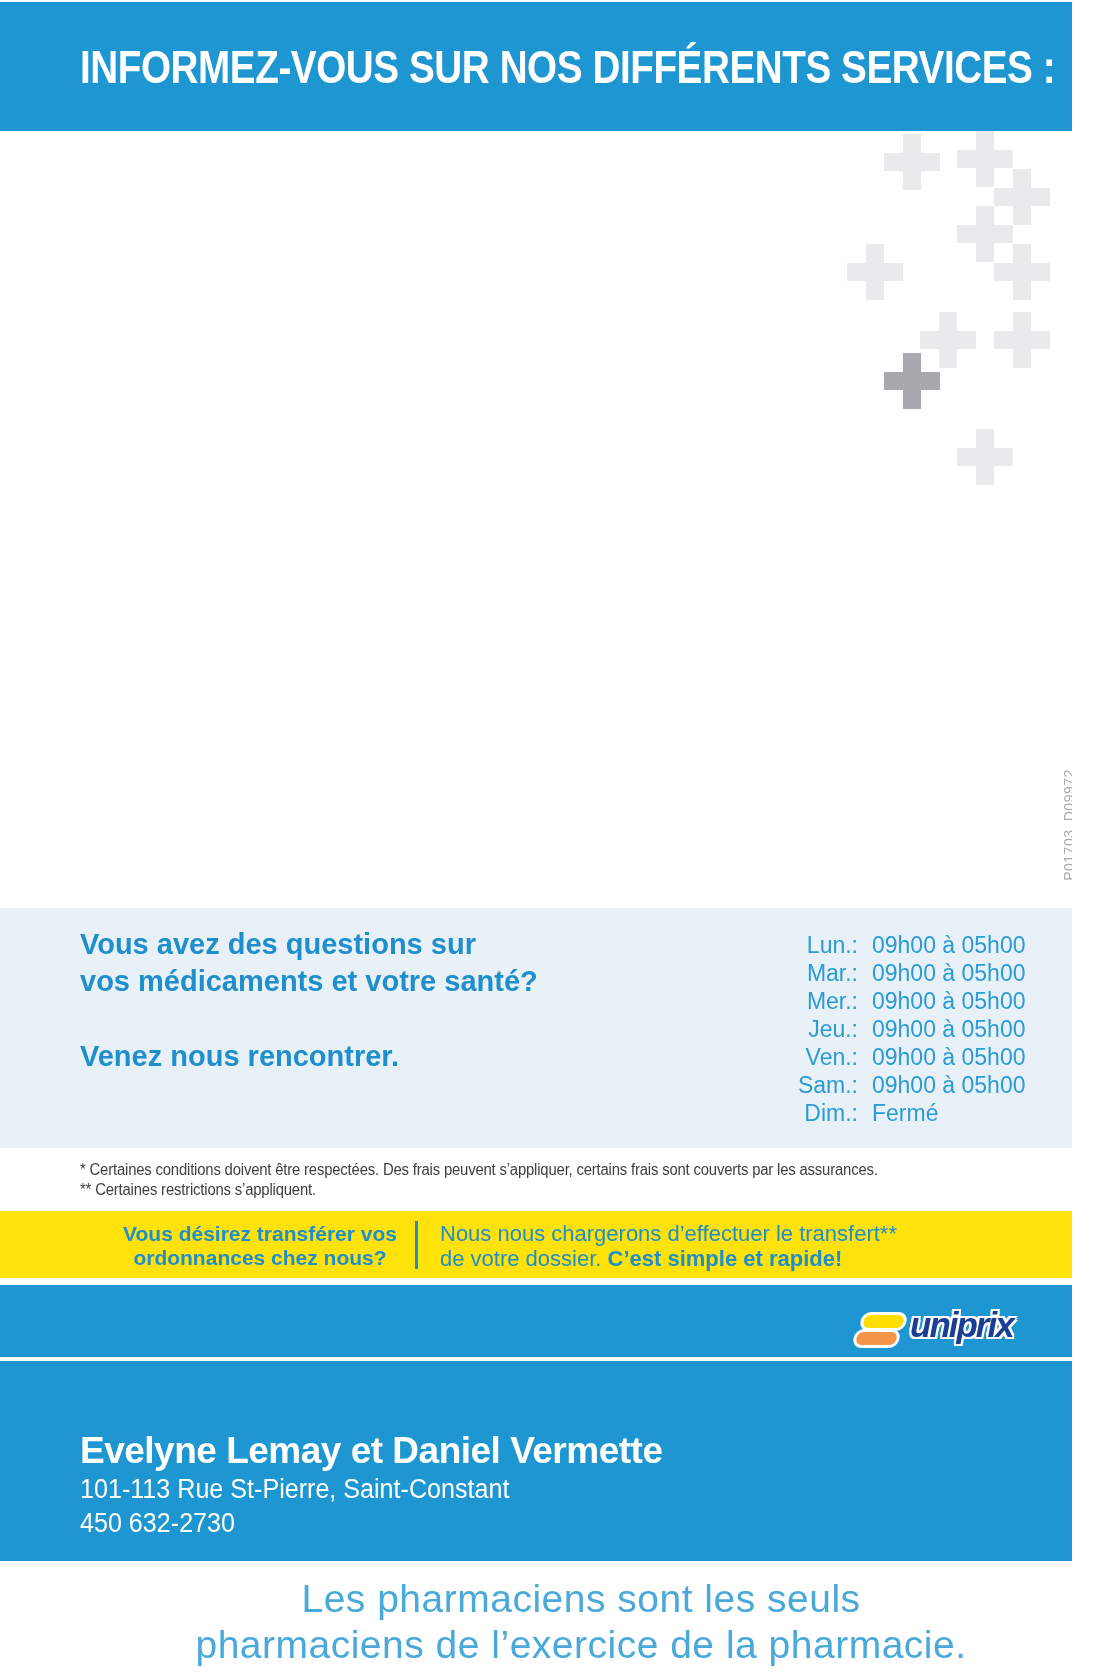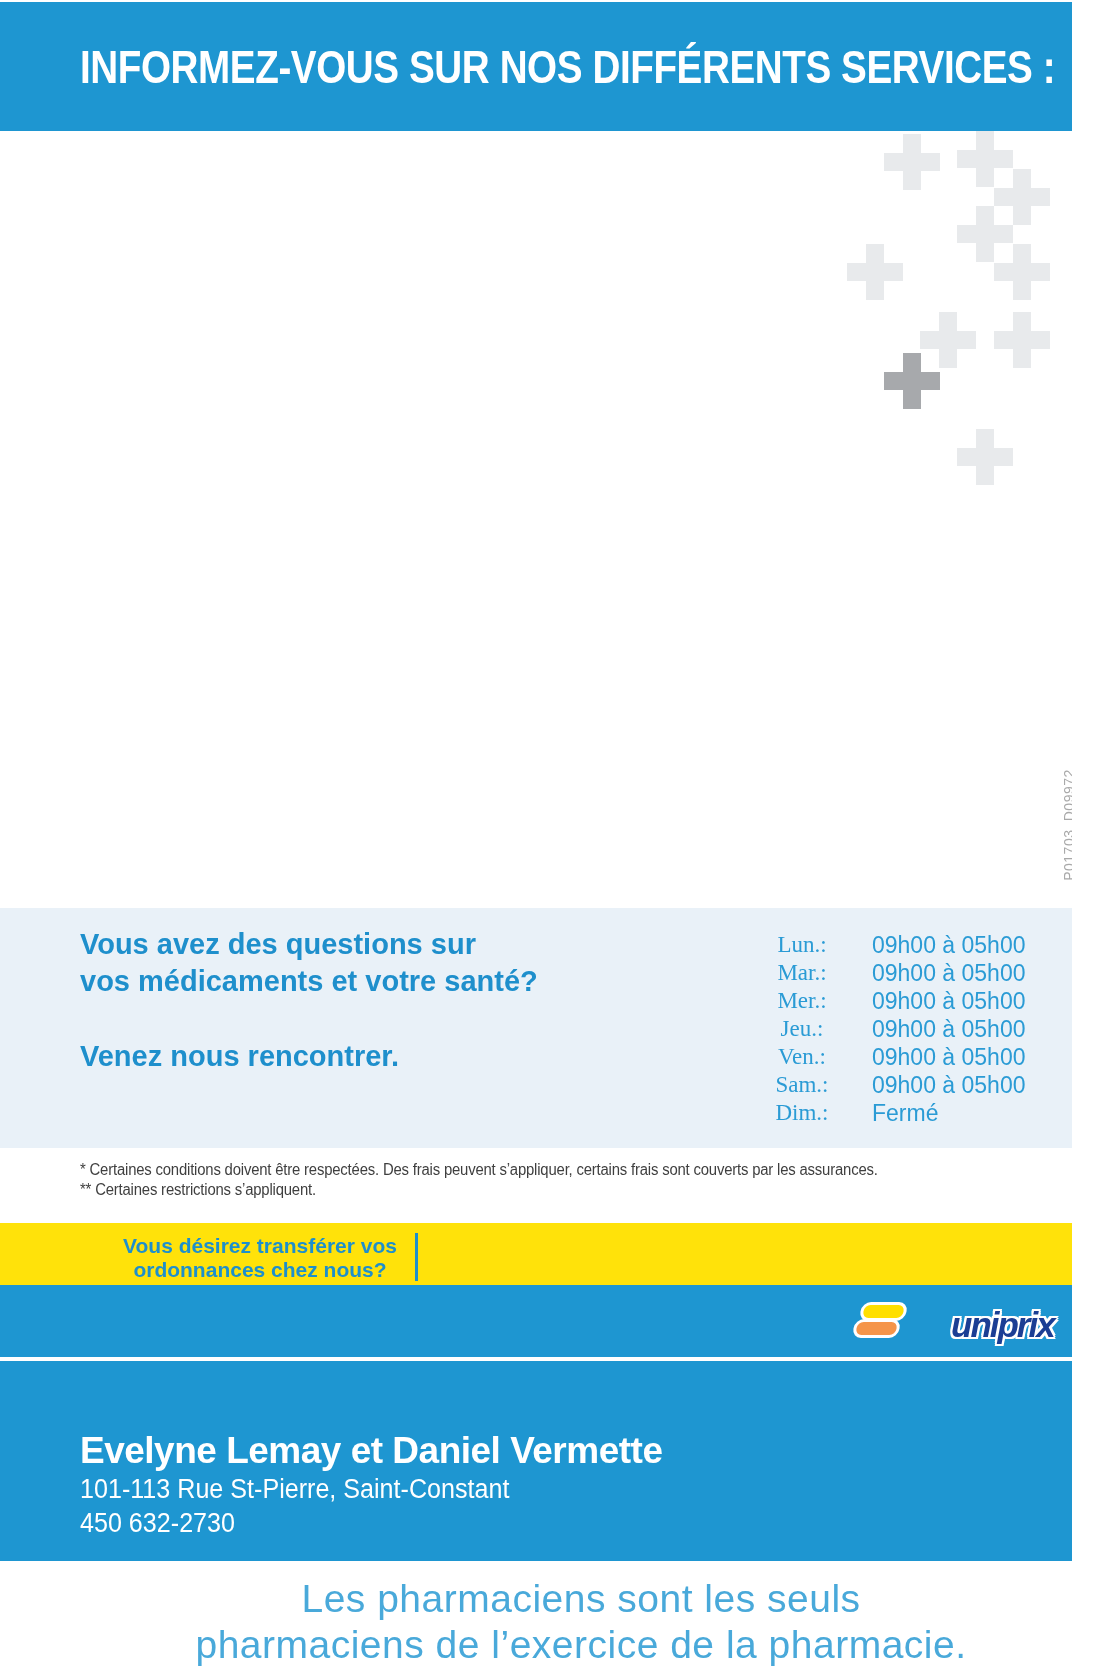--- a/index.html
+++ b/index.html
@@ -42,44 +42,44 @@
     text-align:center;font-size:14px;letter-spacing:.5px;color:var(--code_gray);
     transform:rotate(-90deg);white-space:nowrap;
   }
 
   
   .info-panel{position:absolute;left:0;top:908px;width:1100px;height:240px;background:var(--panel_blue);}
   .questions{position:absolute;left:80px;top:18px;color:var(--text_blue);font-weight:bold;font-size:29px;line-height:37px;}
   .meet-line{position:absolute;left:80px;top:132px;color:var(--text_blue);font-weight:bold;font-size:29px;}
   .hours{position:absolute;left:746px;top:23px;color:var(--hours_blue);font-size:23px;line-height:28px;}
   .hrow{display:flex;}
-  .hrow .day{width:112px;text-align:center;font-family:Liberation Serif, serif;}
+  .hrow .day{width:112px;text-align:right;}
   .hrow .time{margin-left:14px;white-space:nowrap;}
 
   
   .footnotes{
     position:absolute;left:80px;top:1160px;color:var(--footnote_gray);
     font-size:16px;line-height:20px;letter-spacing:-.2px;
     transform:scaleX(.93);transform-origin:left top;white-space:nowrap;
   }
 
   
-  .transfer-banner{position:absolute;left:0;top:1211px;width:1100px;height:67px;background:var(--yellow);margin-top:12px;}
+  .transfer-banner{position:absolute;left:0;top:1211px;width:1100px;height:67px;background:var(--yellow);}
   .tb-left{position:absolute;left:100px;top:11px;width:320px;text-align:center;
     color:var(--text_blue);font-weight:bold;font-size:21px;line-height:24px;}
   .tb-divider{position:absolute;left:415px;top:10px;width:3px;height:48px;background:var(--text_blue);}
   .tb-right{position:absolute;left:440px;top:10px;color:var(--text_blue);font-size:22px;line-height:25px;}
   .tb-right b{font-weight:bold;}
 
   
   .bottom-blue{position:absolute;left:0;top:1285px;width:1100px;height:276px;background:var(--blue);}
   .affiliation-text{position:absolute;left:80px;top:22px;color:#fff;font-size:38px;letter-spacing:-.5px;white-space:nowrap;}
   .white-divider{position:absolute;left:0;top:72px;width:1100px;height:4px;background:#fff;}
 
-  .uniprix-logo{position:absolute;left:858px;top:20px;display:flex;align-items:flex-start;gap:41px;}
+  .uniprix-logo{position:absolute;left:858px;top:20px;display:flex;align-items:flex-end;}
   .logo-bars{display:flex;flex-direction:column;gap:4px;transform:skewX(-10deg);margin-right:8px;}
   .logo-bars .bar{width:40px;height:13px;border-radius:6px;box-shadow:0 0 0 3px #fff;}
   .bar-yellow{background:var(--logo_yellow);margin-left:4px;}
   .bar-orange{background:var(--logo_orange);}
   .logo-word{
     font-size:35px;font-weight:bold;font-style:italic;letter-spacing:-2px;color:var(--navy);
     text-shadow:-2px -2px 0 #fff,2px -2px 0 #fff,-2px 2px 0 #fff,2px 2px 0 #fff,0 -2px 0 #fff,0 2px 0 #fff,-2px 0 0 #fff,2px 0 0 #fff;
   }
 
   .owner-names{position:absolute;left:80px;top:145px;color:#fff;font-size:37px;font-weight:bold;letter-spacing:-.5px;white-space:nowrap;}
@@ -159,20 +159,24 @@
     <div>* Certaines conditions doivent être respectées. Des frais peuvent s’appliquer, certains frais sont couverts par les assurances.</div>
     <div>** Certaines restrictions s’appliquent.</div>
   </div>
 
   <section class="transfer-banner">
     <div class="tb-left">
       <div>Vous désirez transférer vos</div>
       <div>ordonnances chez nous?</div>
     </div>
     <div class="tb-divider"></div>
+    <div class="tb-right">
+      <div>Nous nous chargerons d’effectuer le transfert**</div>
+      <div><span>de votre dossier. </span><b>C’est simple et rapide!</b></div>
+    </div>
   </section>
 
   <section class="bottom-blue">
     <div class="uniprix-logo">
       <div class="logo-bars">
         <div class="bar bar-yellow"></div>
         <div class="bar bar-orange"></div>
       </div>
       <span class="logo-word">uniprix</span>
     </div>

